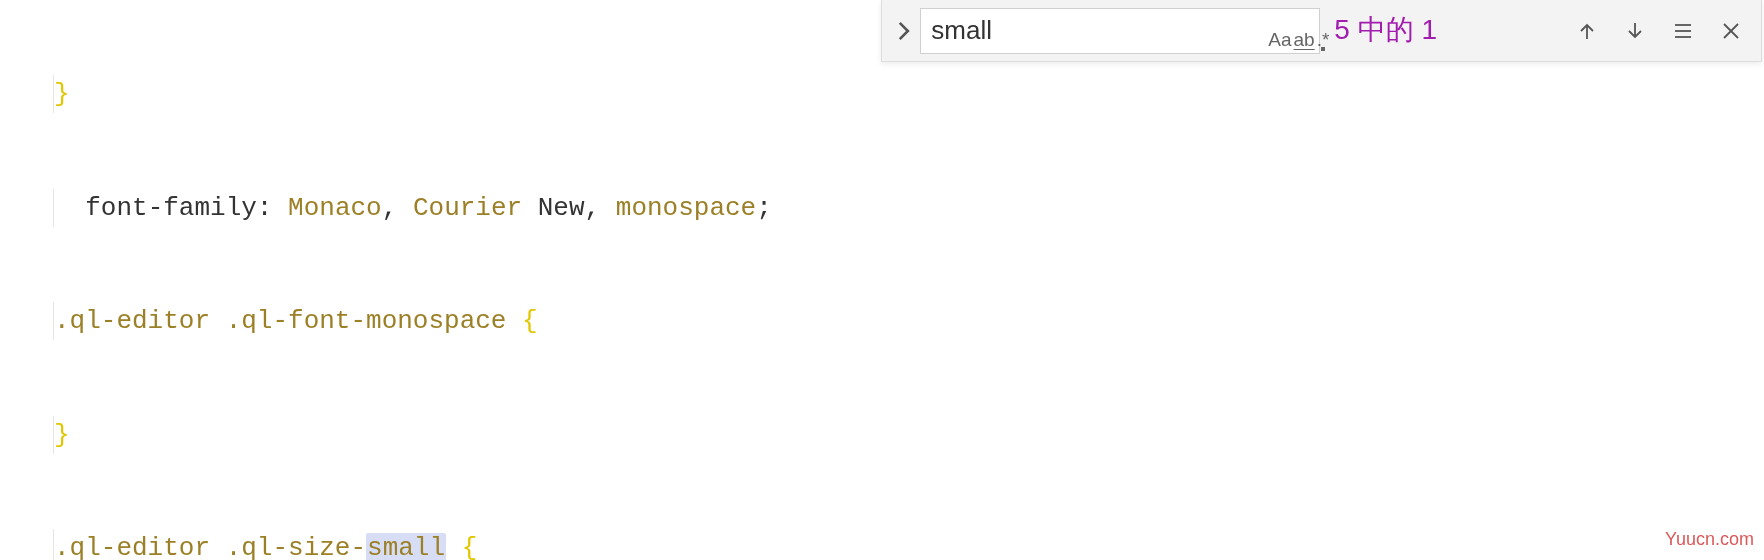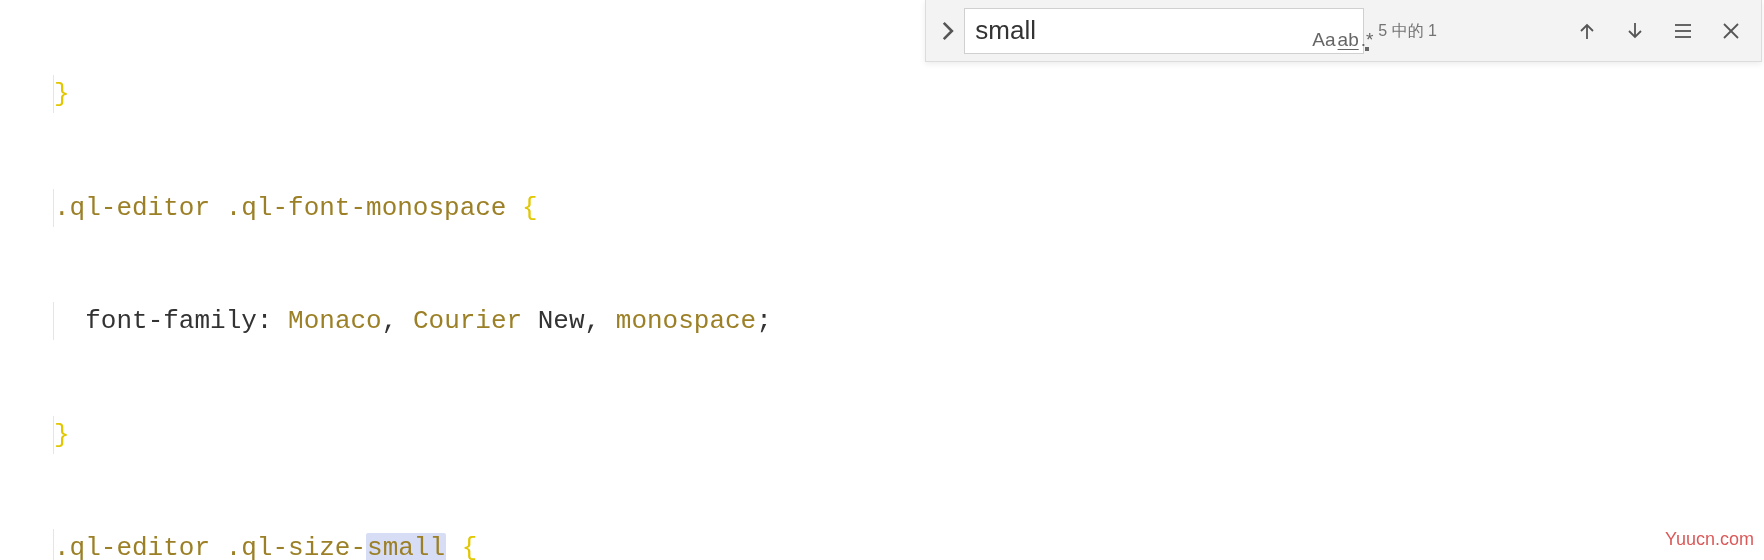--- a/index.html
+++ b/index.html
@@ -93,22 +93,22 @@
     cursor: pointer;
     color: #666;
     font-size: 19px;
     border-radius: 3px;
     font-family: -apple-system, BlinkMacSystemFont, sans-serif;
     margin-left: 2px;
     margin-top: 18px;
   }
   .match-count {
     font-family: -apple-system, BlinkMacSystemFont, 'Segoe UI', 'PingFang SC', sans-serif;
-    font-size: 16px;
-    color: #737373;
+    font-size: 28px;
+    color: #a21caf;
     margin: 16px 10px;
     white-space: nowrap;
   }
   .icon-btn {
     width: 44px;
     height: 44px;
     display: flex;
     align-items: center;
     justify-content: center;
     cursor: pointer;
@@ -127,22 +127,22 @@
     color: #d43c3c;
     opacity: 0.85;
   }
   .underline { text-decoration: underline; text-underline-offset: 3px; }
 </style>
 </head>
 <body>
 
 <div class="editor">
   <div class="line"><span class="indent-guide"></span><span class="brace">}</span></div>
+  <div class="line"><span class="indent-guide"></span>  <span class="prop">font-family</span><span class="punct">: </span><span class="value-keyword">Monaco</span><span class="punct">, </span><span class="value-keyword">Courier</span><span class="value"> New</span><span class="punct">, </span><span class="value-keyword">monospace</span><span class="punct">;</span></div>
   <div class="line"><span class="indent-guide"></span><span class="selector">.ql-editor .ql-font-monospace </span><span class="brace">{</span></div>
-  <div class="line"><span class="indent-guide"></span>  <span class="prop">font-family</span><span class="punct">: </span><span class="value-keyword">Monaco</span><span class="punct">, </span><span class="value-keyword">Courier</span><span class="value"> New</span><span class="punct">, </span><span class="value-keyword">monospace</span><span class="punct">;</span></div>
   <div class="line"><span class="indent-guide"></span><span class="brace">}</span></div>
   <div class="line"><span class="indent-guide"></span><span class="selector">.ql-editor .ql-size-</span><span class="selector highlight">small</span><span class="selector"> </span><span class="brace">{</span></div>
   
   
   
   
   
   
   
   

